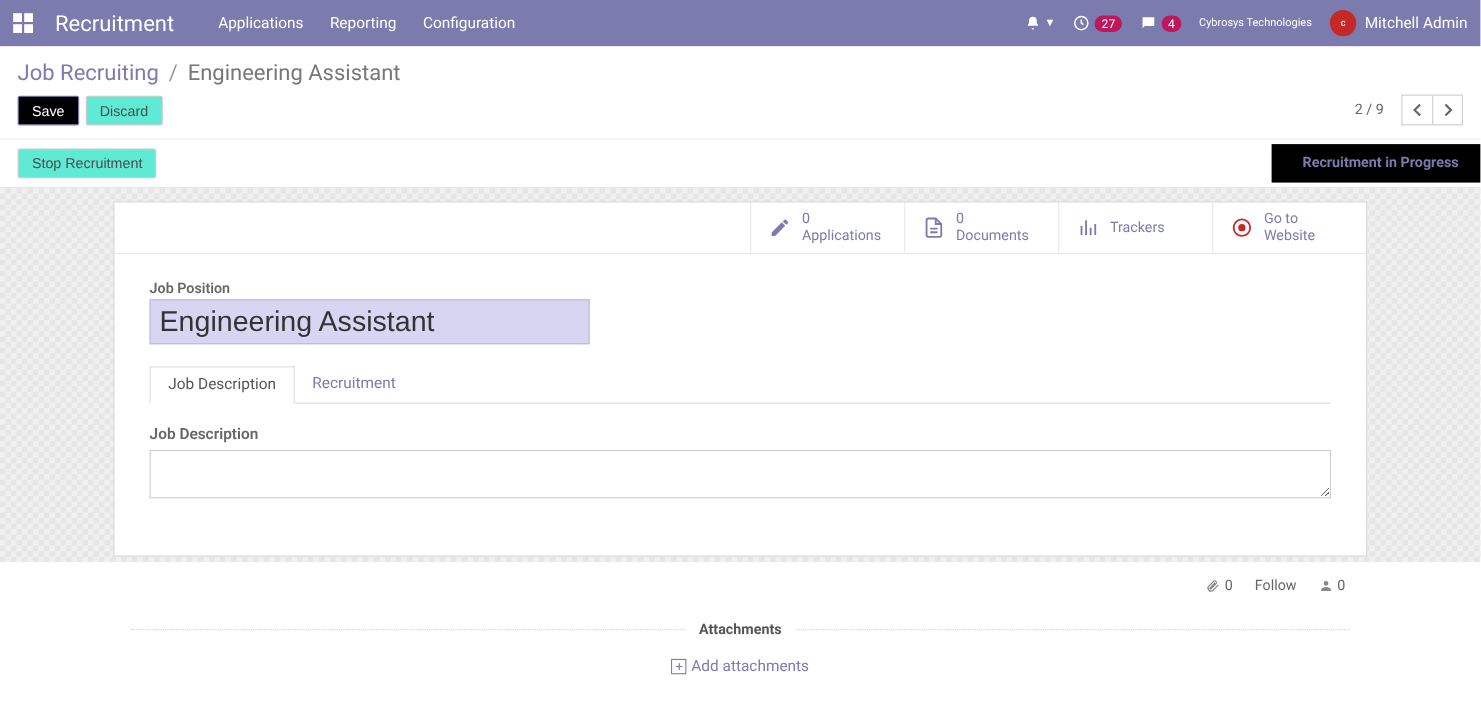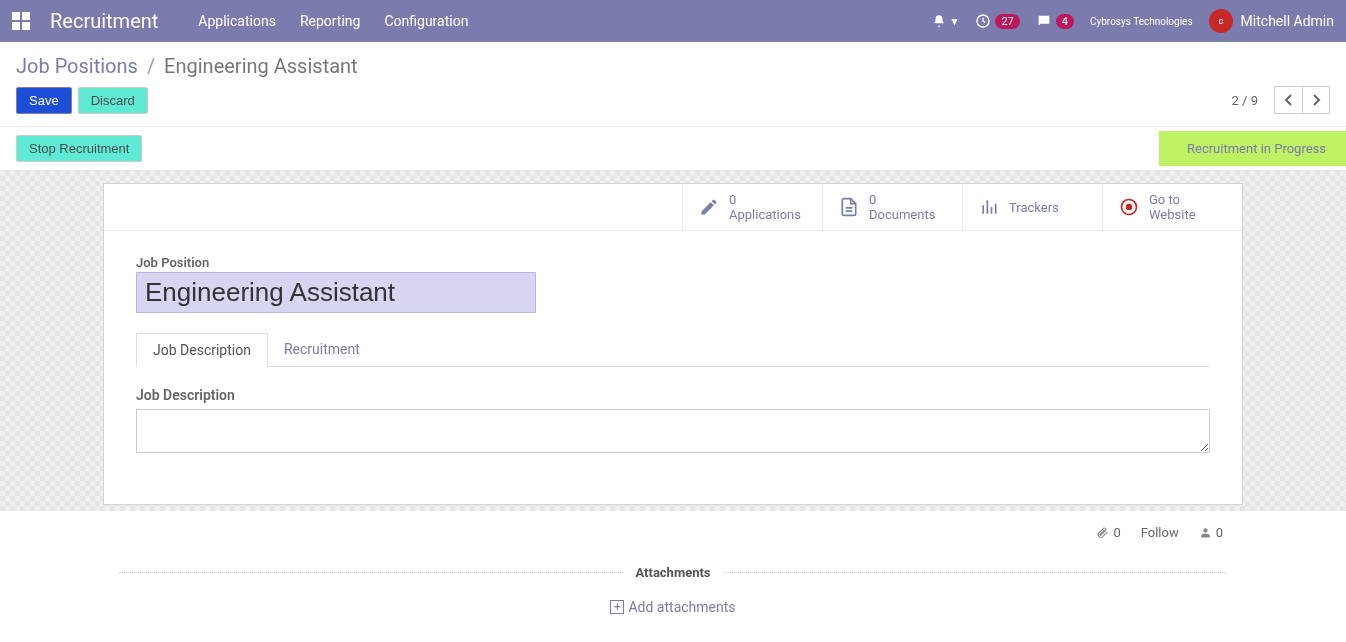--- a/index.html
+++ b/index.html
@@ -129,21 +129,21 @@
 }
 .btn {
   padding: 5px 12px;
   border: 1px solid #ccc;
   background: #fff;
   cursor: pointer;
   font-size: 13px;
   border-radius: 2px;
 }
 .btn-primary {
-  background: #1d4ed8;
+  background: #000000;
   color: #fff;
   border-color: #7c7bad;
 }
 .btn-default {
   background: #5eead4;
   color: #4c4c4c;
 }
 .controls-right {
   display: flex;
   align-items: center;
@@ -185,22 +185,22 @@
 }
 .status-stage {
   padding: 10px 20px 10px 28px;
   font-size: 13px;
   color: #999;
   position: relative;
   cursor: pointer;
 }
 .status-stage.active {
   color: #7c7bad;
-  font-weight: 400;
-  background: #bef264;
+  font-weight: 700;
+  background: #000000;
 }
 .status-stage.active::after {
   content: '';
   position: absolute;
   right: -12px;
   top: 0;
   width: 0;
   height: 0;
   border-top: 19px solid transparent;
   border-bottom: 19px solid transparent;
@@ -430,21 +430,21 @@
             <circle cx="12" cy="12" r="11" fill="#c62828"></circle>
             <text x="12" y="16" text-anchor="middle" font-size="10" fill="#fff">C</text>
           </svg>
       </div>
       <span>Mitchell Admin</span>
     </div>
   </div>
 </div>
 
 <div class="breadcrumb-bar">
-  <a>Job Positions</a>
+  <a>Job Recruiting</a>
   <span class="sep">/</span>
   <span class="current">Engineering Assistant</span>
 </div>
 
 <div class="controls-row">
   <div class="controls-left">
     <button class="btn btn-primary">Save</button>
     <button class="btn btn-default">Discard</button>
   </div>
   <div class="controls-right">

